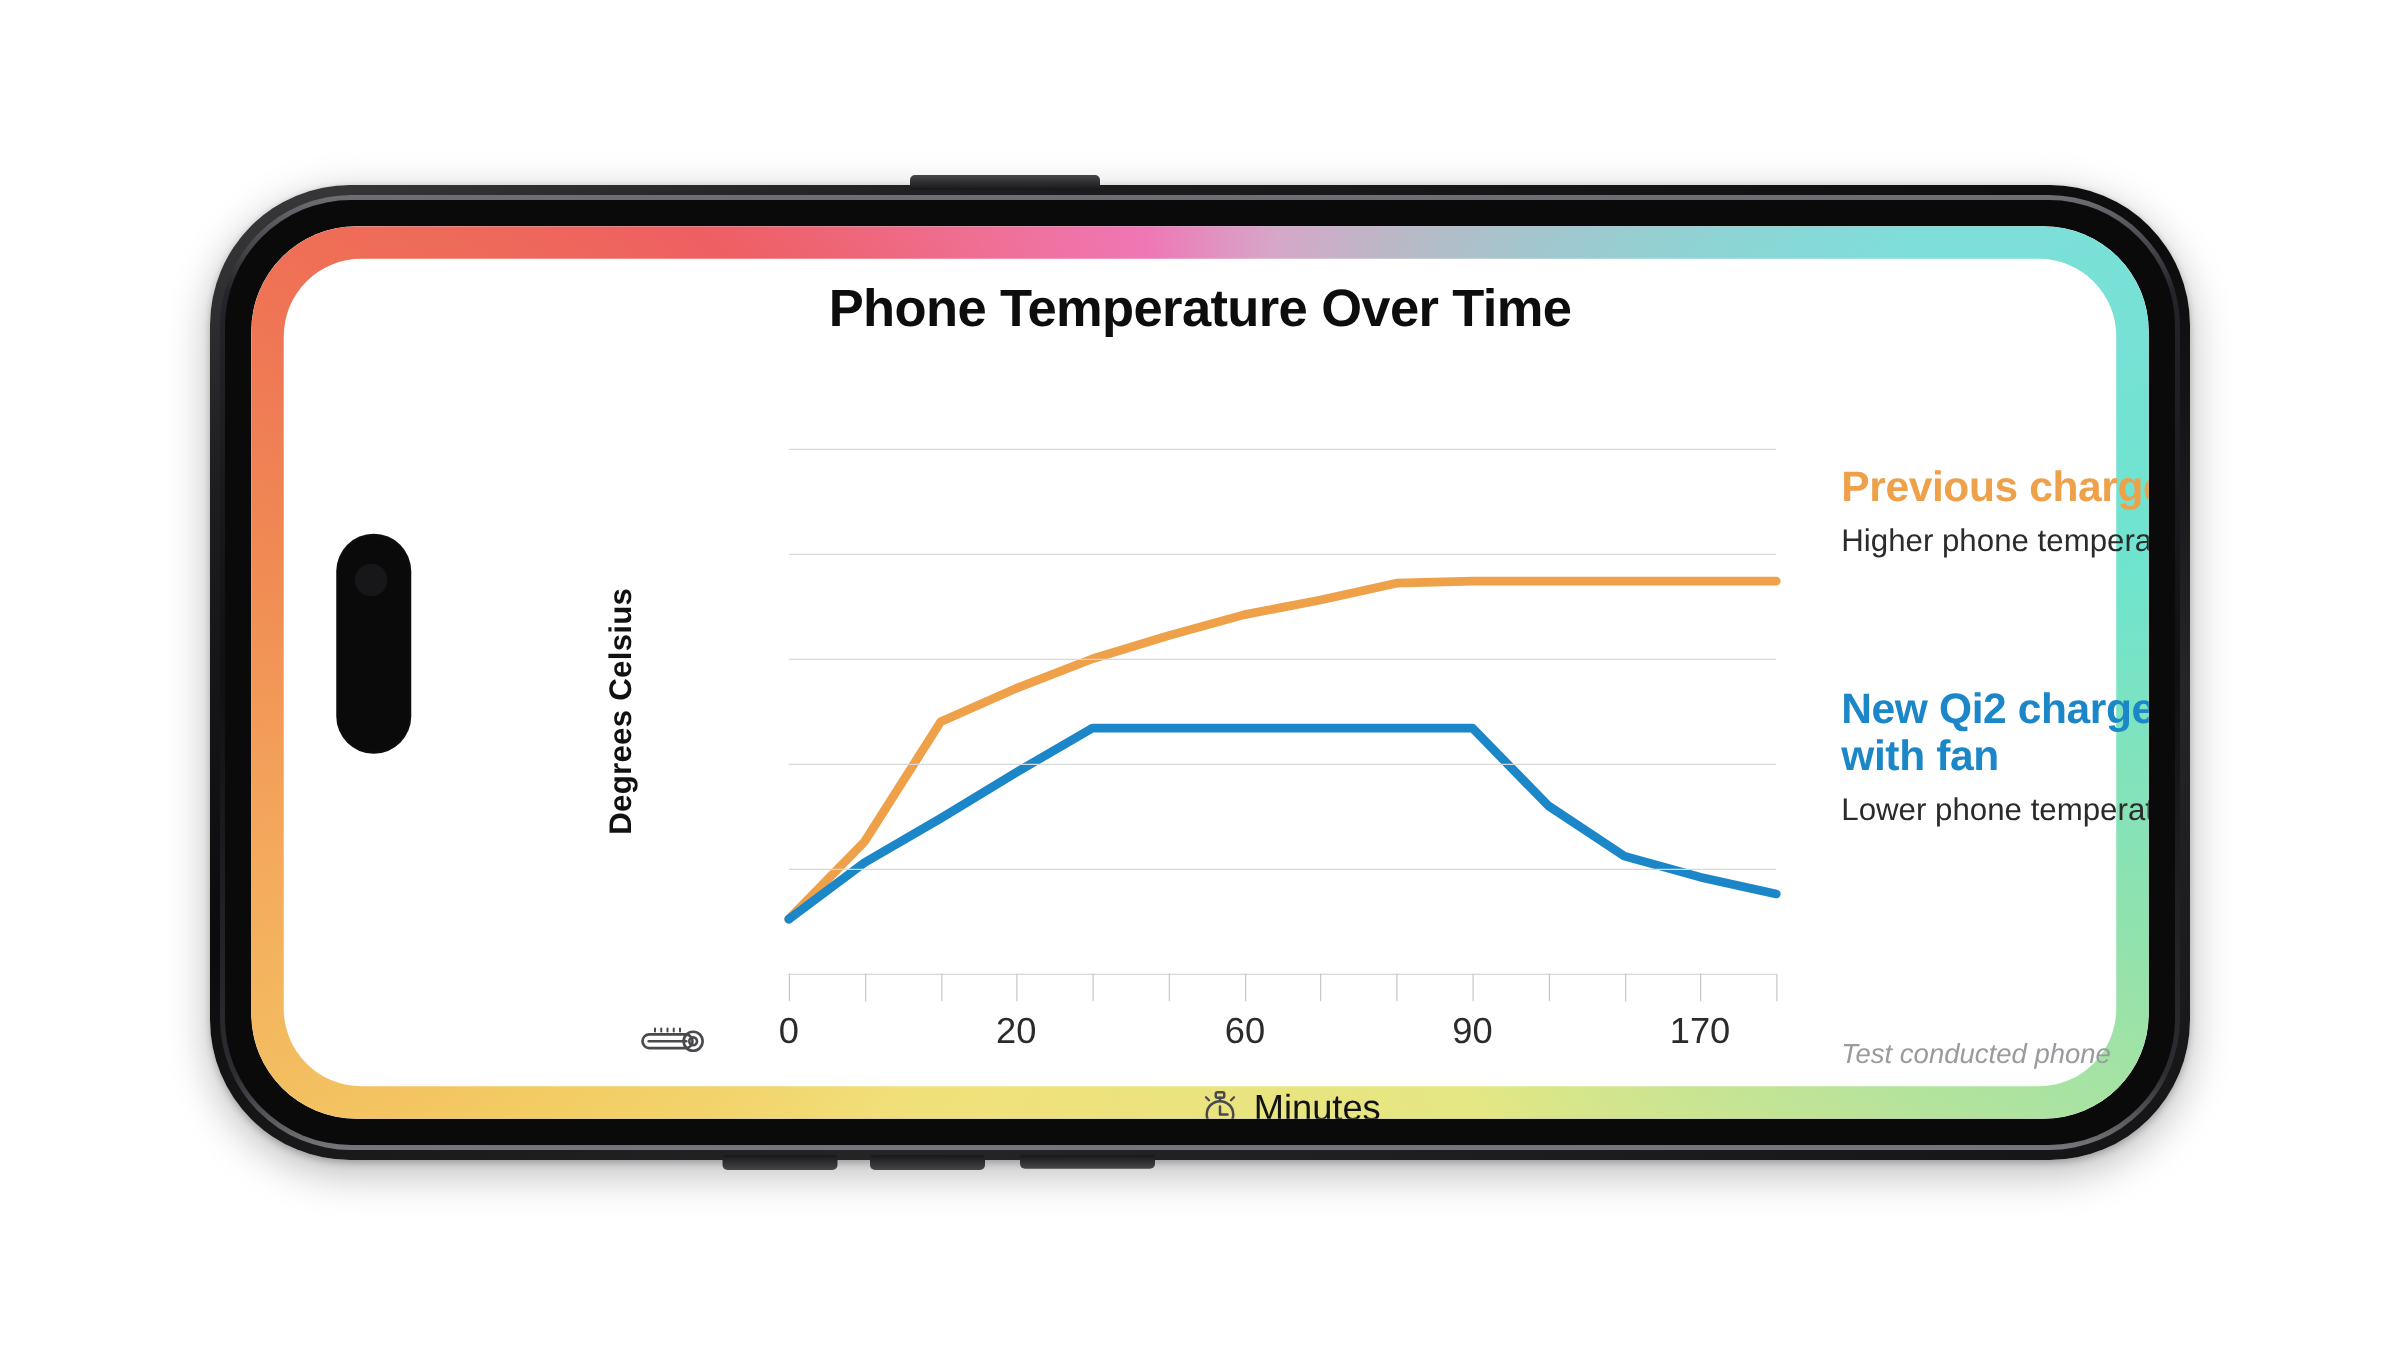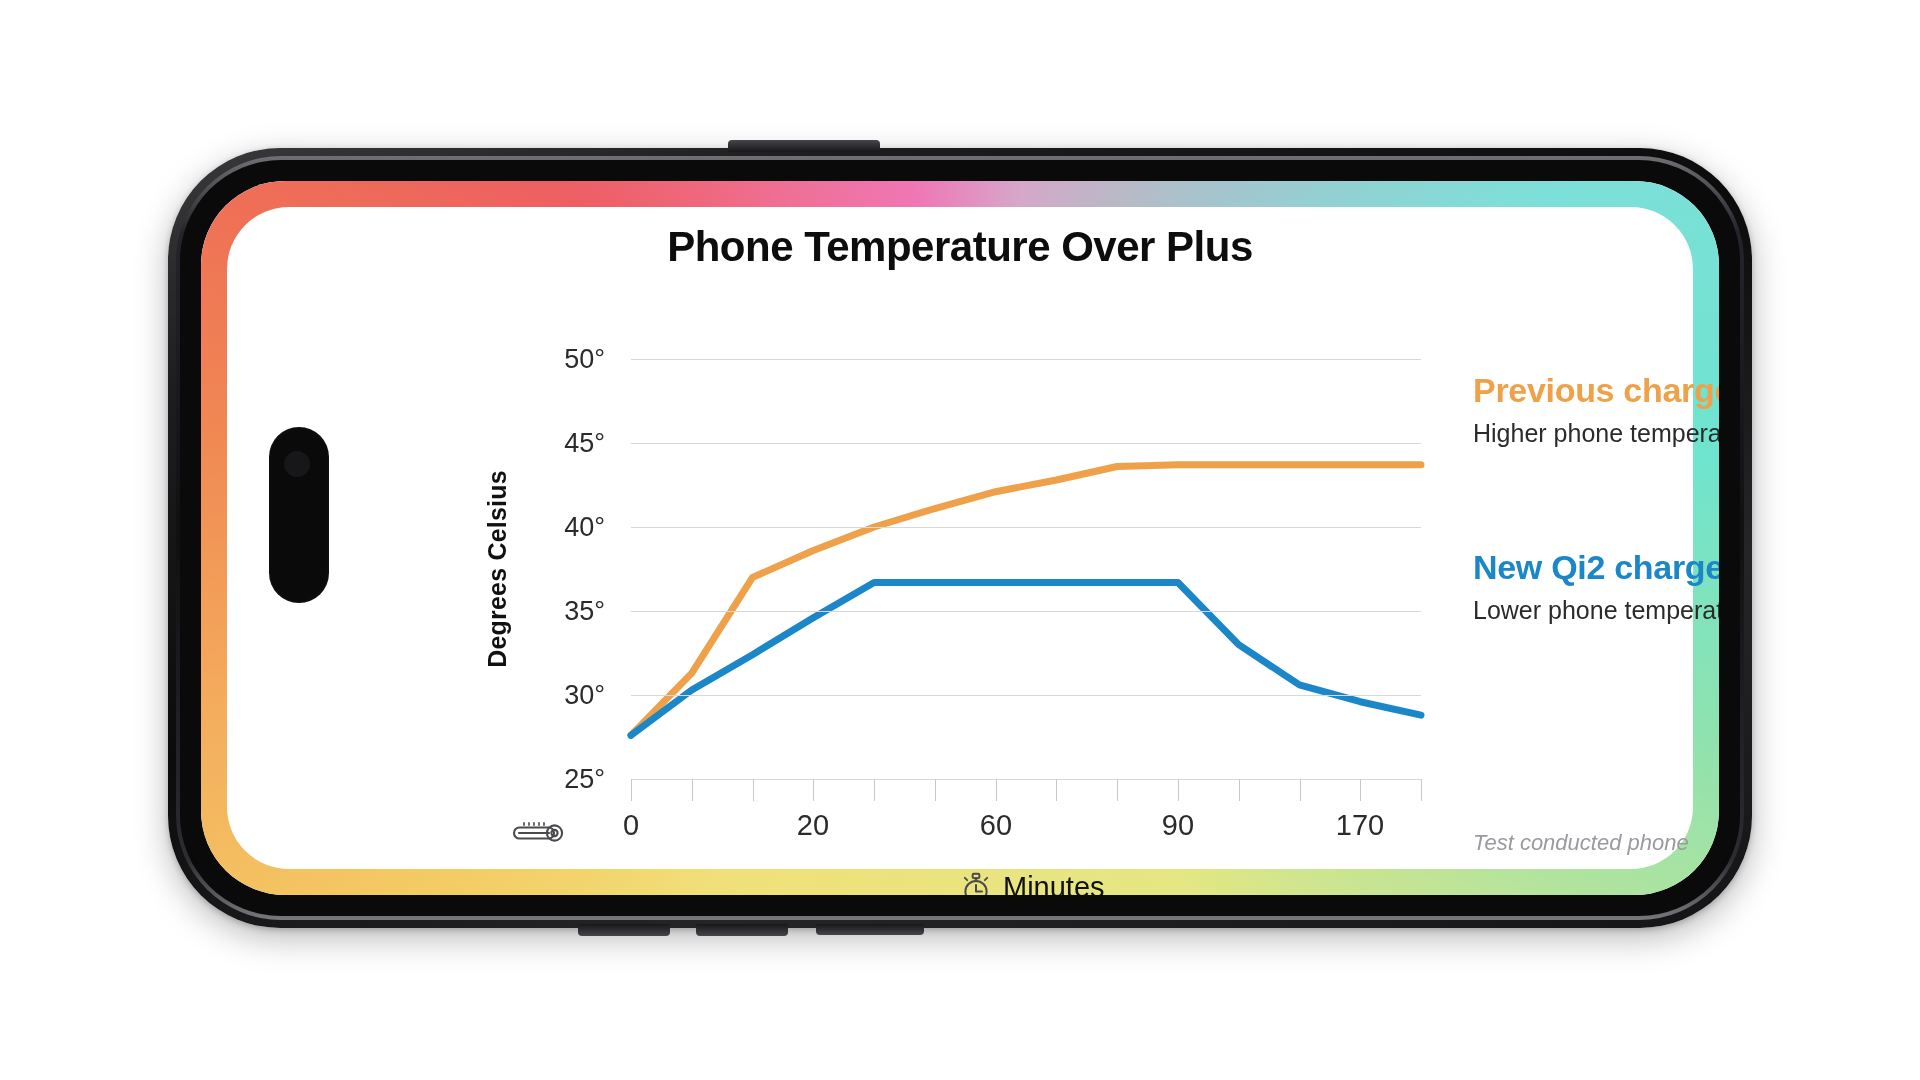--- a/index.html
+++ b/index.html
@@ -140,42 +140,34 @@
           <div class="wallpaper">
             <div class="wallpaper-inner"></div>
           </div>
 
           <div class="dynamic-island">
             <div class="island-lens"></div>
           </div>
 
           <div class="content">
 
-            <div class="chart-title">Phone Temperature Over Plus</div>
+            <div class="chart-title">Phone Temperature Over Time</div>
 
             <div class="yaxis-title">Degrees Celsius</div>
 
             <div class="thermo-icon">
               <svg viewBox="0 0 56 28" width="56" height="28" fill="none" stroke="#4a4a4e" stroke-width="2.1" stroke-linecap="round" stroke-linejoin="round">
                 <path d="M8 14 h30"></path>
                 <rect x="3" y="8.5" width="40" height="11" rx="5.5"></rect>
                 <circle cx="43.5" cy="14" r="7.6"></circle>
                 <circle cx="43.5" cy="14" r="3.1"></circle>
                 <path d="M13 6.2 v-2.4 M18 6.2 v-2.4 M23 6.2 v-2.4 M28 6.2 v-2.4 M33 6.2 v-2.4" stroke-width="1.6"></path>
               </svg>
             </div>
 
-            <div class="ylabels">
-              <div class="ytick" style="top:0px">50°</div>
-              <div class="ytick" style="top:84px">45°</div>
-              <div class="ytick" style="top:168px">40°</div>
-              <div class="ytick" style="top:252px">35°</div>
-              <div class="ytick" style="top:336px">30°</div>
-              <div class="ytick" style="top:420px">25°</div>
-            </div>
 
             <div class="plot-area">
               <div class="gridline" style="top:0px"></div>
               <div class="gridline" style="top:84px"></div>
               <div class="gridline" style="top:168px"></div>
               <div class="gridline" style="top:252px"></div>
               <div class="gridline" style="top:336px"></div>
               <div class="gridline" style="top:420px"></div>
 
               <svg id="series-svg" viewBox="0 0 790 420" width="790" height="420" preserveAspectRatio="none">
@@ -225,20 +217,21 @@
             <div class="legend">
               <div class="legend-block">
                 <div class="legend-head orange">Previous charger</div>
                 <div class="legend-sub">Higher phone temperature</div>
               </div>
 
               <div class="legend-gap"></div>
 
               <div class="legend-block">
                 <div class="legend-head blue">New Qi2 charger</div>
+                <div class="legend-head blue">with fan</div>
                 <div class="legend-sub">Lower phone temperature</div>
               </div>
             </div>
 
             <div class="footnote">
               <div>Test conducted phone</div>
             </div>
 
           </div>
         </div>

